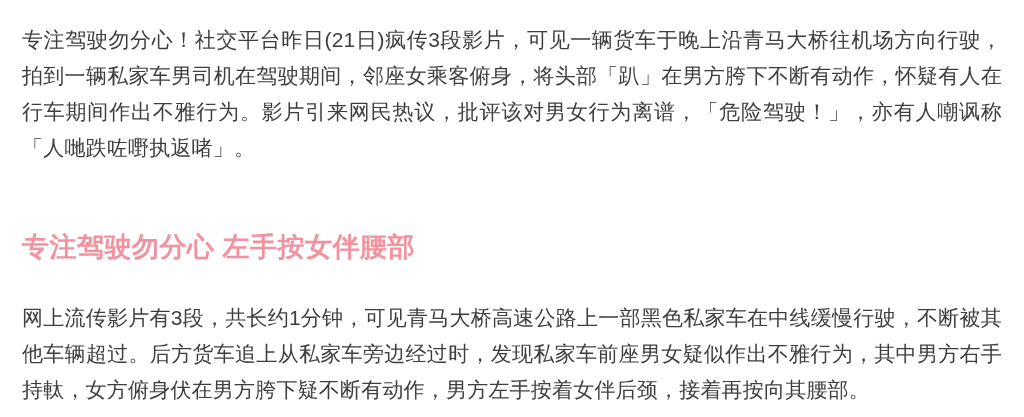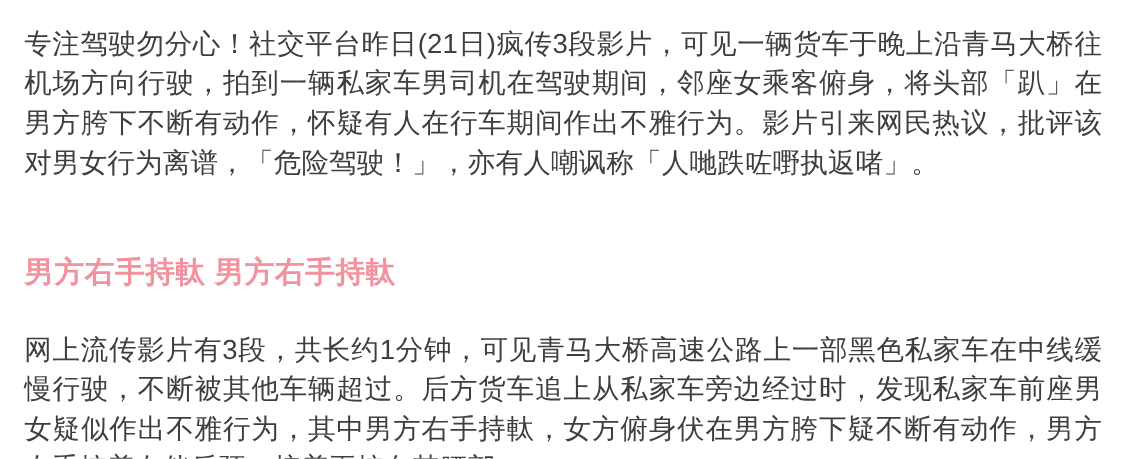--- a/index.html
+++ b/index.html
@@ -15,21 +15,21 @@
   }
   .article {
     box-sizing: border-box;
     width: 1024px;
     height: 417px;
     padding: 22px 22px 0 22px;
     background: #ffffff;
   }
   .para {
     color: #3e3e3e;
-    font-size: 25px;
+    font-size: 21px;
     line-height: 36px;
     letter-spacing: 0.2px;
     text-align: justify;
     margin: 0;
   }
   .lead {
     margin-bottom: 0;
   }
   .heading {
     color: #f2929f;
@@ -42,16 +42,16 @@
   .body-para {
     margin-top: 15px;
   }
 </style>
 </head>
 <body>
 
 <div class="article">
   <p class="para lead">专注驾驶勿分心！社交平台昨日(21日)疯传3段影片，可见一辆货车于晚上沿青马大桥往机场方向行驶，拍到一辆私家车男司机在驾驶期间，邻座女乘客俯身，将头部「趴」在男方胯下不断有动作，怀疑有人在行车期间作出不雅行为。影片引来网民热议，批评该对男女行为离谱，「危险驾驶！」，亦有人嘲讽称「人哋跌咗嘢执返啫」。</p>
 
-  <h2 class="heading">男方右手持軚 男方右手持軚</h2>
+  <h2 class="heading">专注驾驶勿分心 左手按女伴腰部</h2>
 
   <p class="para body-para">网上流传影片有3段，共长约1分钟，可见青马大桥高速公路上一部黑色私家车在中线缓慢行驶，不断被其他车辆超过。后方货车追上从私家车旁边经过时，发现私家车前座男女疑似作出不雅行为，其中男方右手持軚，女方俯身伏在男方胯下疑不断有动作，男方左手按着女伴后颈，接着再按向其腰部。</p>
 </div>
 
 </body></html>

